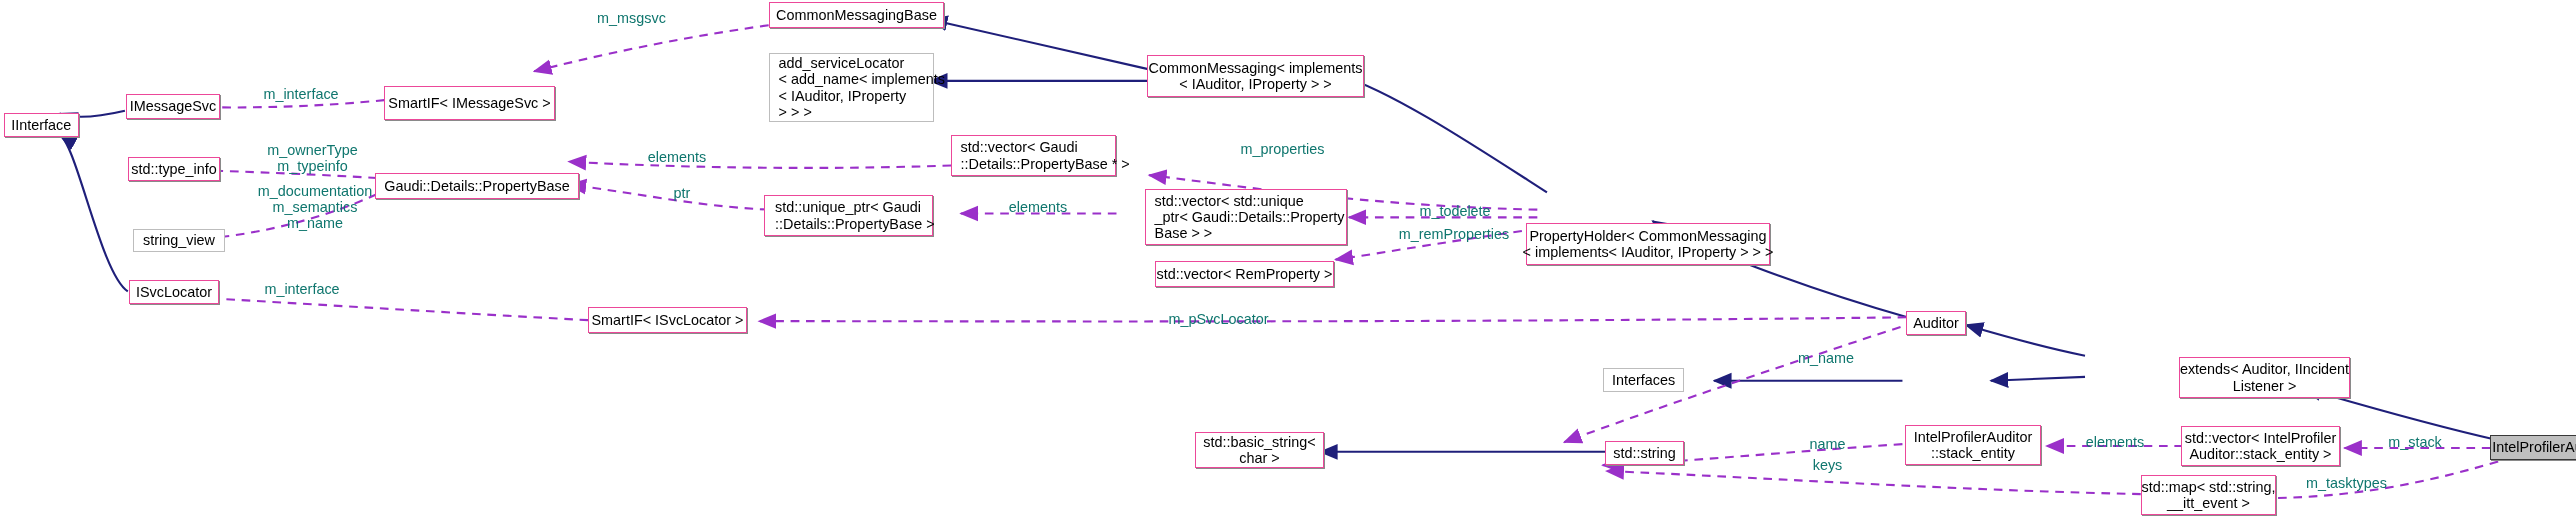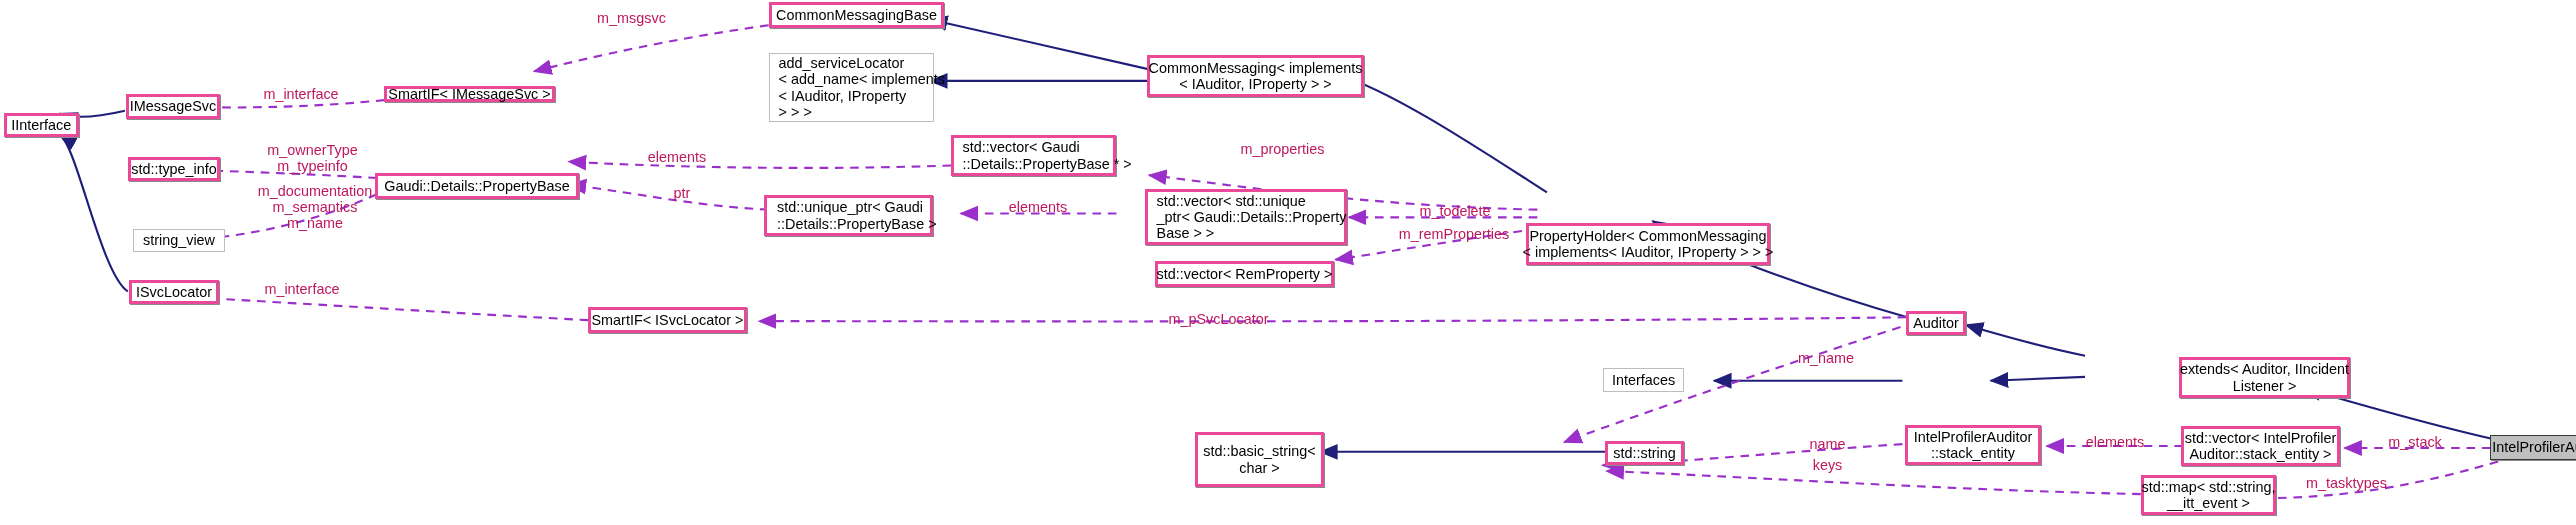--- a/index.html
+++ b/index.html
@@ -33,37 +33,37 @@
     line-height: 1.12;
     color: #000000;
     background: #ffffff;
     border: 1px solid #2b2b2b;
     padding: 1.9px 4.8px;
     white-space: pre;
     z-index: 5;
   }
   
   .node.solid {
-    border: 3px solid #ec4899;
+    border: 1px solid #ec4899;
     box-shadow: 1px 1px 0 0 #8a8a8a;
   }
   .node.faint {
     border: 1px solid #bdbdbd;
     box-shadow: none;
   }
   .node.highlight {
     background: #bfbfbf;
     border: 1px solid #383838;
     box-shadow: 1px 1px 0 0 #8a8a8a;
   }
   .edge-label {
     position: absolute;
     font-size: 14.4px;
     line-height: 1.12;
-    color: #be185d;
+    color: #0f766e;
     background: transparent;
     white-space: pre;
     text-align: center;
     z-index: 6;
   }
 </style>
 </head>
 <body>
 
 <div id="diagram">
@@ -146,21 +146,21 @@
   <div class="node solid" style="left:3.8px;  top:113px; width:75px;  height:24px;">IInterface</div>
 
   <div class="node solid" style="left:126px; top:94px;  width:94px;  height:25px;">IMessageSvc</div>
 
   <div class="node solid" style="left:128px; top:157px; width:92px;  height:24px;">std::type_info</div>
 
   <div class="node faint" style="left:133px; top:229px; width:92px;  height:23px;text-align:center;">string_view</div>
 
   <div class="node solid" style="left:129px; top:280px; width:90px;  height:24px;">ISvcLocator</div>
 
-  <div class="node solid" style="left:384px; top:86px;  width:171px; height:16px;">SmartIF&lt; IMessageSvc &gt;</div>
+  <div class="node solid" style="left:384px; top:86px;  width:171px; height:34px;">SmartIF&lt; IMessageSvc &gt;</div>
 
   <div class="node solid" style="left:375px; top:173px; width:204px; height:26px;">Gaudi::Details::PropertyBase</div>
 
   <div class="node solid" style="left:588px; top:307px; width:159px; height:26px;">SmartIF&lt; ISvcLocator &gt;</div>
 
   <div class="node solid" style="left:769px; top:1.9px;   width:175px; height:26px;">CommonMessagingBase</div>
 
   <div class="node faint" style="left:769px; top:53px;  width:165px; height:69px;
               justify-content:flex-start; text-align:left; padding-left:8.6px;">add_serviceLocator
 &lt; add_name&lt; implements
@@ -189,21 +189,21 @@
 &lt; implements&lt; IAuditor, IProperty &gt; &gt; &gt;</div>
 
   <div class="node solid" style="left:1906px; top:311px; width:60px;  height:24px;">Auditor</div>
 
   <div class="node faint" style="left:1603px; top:368px; width:81px;  height:24px;">Interfaces</div>
 
 
   <div class="node solid" style="left:2179px; top:357px; width:171px; height:41px;">extends&lt; Auditor, IIncident
 Listener &gt;</div>
 
-  <div class="node solid" style="left:1195px; top:432px; width:129px; height:55px;">std::basic_string&lt;
+  <div class="node solid" style="left:1195px; top:432px; width:129px; height:36px;">std::basic_string&lt;
 char &gt;</div>
 
   <div class="node solid" style="left:1605px; top:441px; width:79px;  height:24px;">std::string</div>
 
   <div class="node solid" style="left:1905px; top:425px; width:136px; height:40px;">IntelProfilerAuditor
 ::stack_entity</div>
 
   <div class="node solid" style="left:2181px; top:426px; width:159px; height:40px;">std::vector&lt; IntelProfiler
 Auditor::stack_entity &gt;</div>
 

